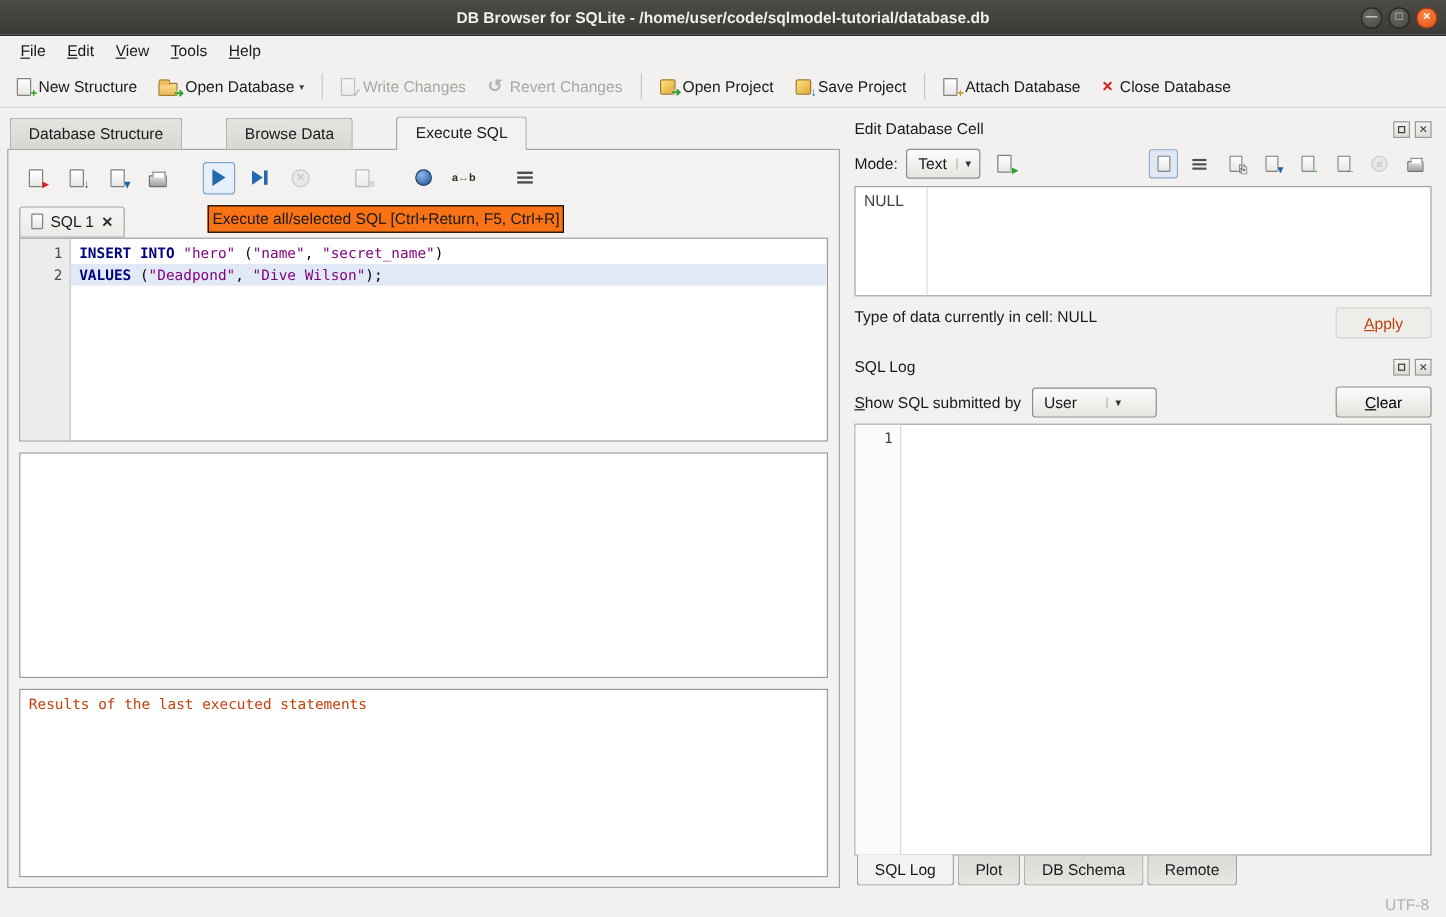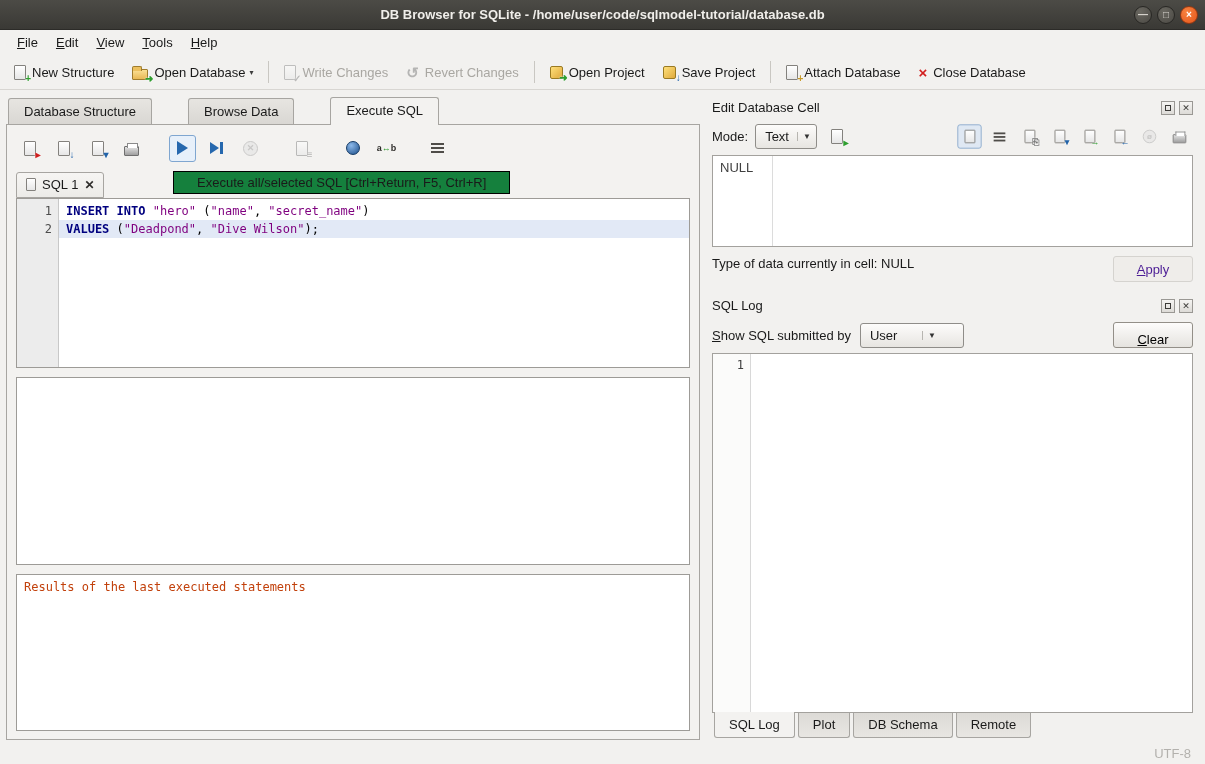--- a/index.html
+++ b/index.html
@@ -90,21 +90,21 @@
     border-radius:3px 3px 0 0; background:linear-gradient(#e7e5e1,#d9d7d3); cursor:default; }
   .tab.active { background:#f3f2f0; position:relative; z-index:3; padding-bottom:7px; margin-bottom:-1px;margin-top:44px; }
 
   .left-panel { flex:1; border:1px solid #a7a5a1; background:#f3f2f0; padding:8px 9px; display:flex; flex-direction:column; position:relative; }
 
   .sql-toolbar { display:flex; align-items:center; gap:7px; height:30px; margin-bottom:8px; }
   .sql-toolbar .gap { width:10px; }
 
   .tooltip {
     position:absolute; left:166px; top:46px; z-index:20;
-    background:#15803d; border:1px solid #000; padding:3px 23px; font-size:13px; white-space:nowrap;
+    background:#f97316; border:1px solid #000; padding:3px 3px; font-size:13px; white-space:nowrap;
   }
 
   .sqltab-row { display:flex; align-items:flex-end; height:27px; }
   .sqltab { display:flex; align-items:center; gap:6px; padding:4px 9px 5px; border:1px solid #a7a5a1;
     border-radius:3px 3px 0 0; background:linear-gradient(#f6f5f3,#ecebe8); }
   .sqltab .close-x { font-weight:bold; font-size:12px; color:#2e2d2b; }
   .sqltab .i-doc { width:10px; height:13px; }
 
   .editor { height:170px; border:1px solid #9d9b97; background:#fff; display:flex; overflow:hidden;
     font-family:"DejaVu Sans Mono", monospace; font-size:12px; margin-bottom:9px; }
@@ -137,21 +137,21 @@
 
   .cell-box { height:92px; border:1px solid #a3a19d; background:#fff; display:flex; margin:2px 2px 0; }
   .cell-null-col { width:60px; border-right:1px solid #dcdcdc; padding:4px 7px; color:#3f3f3f; }
   .cell-edit { flex:1; }
 
   .type-row { display:flex; padding:9px 2px 0; }
   .type-lines { flex:1; display:flex; flex-direction:column; gap:7px; }
   .btn { height:26px; border:1px solid #938f88; border-radius:3px;
     background:linear-gradient(#fdfcfb,#e5e3df); padding:0 20px; font-size:13px;
     display:inline-flex; align-items:center; justify-content:center; }
-  .btn.disabled { color:#4c1d95; background:#efedea; border-color:#d5d3cf; }
+  .btn.disabled { color:#c2410c; background:#efedea; border-color:#d5d3cf; }
   .apply-btn { width:80px; align-self:flex-start; }
 
   .sqllog-header { margin-top:12px; }
   .filter-row { display:flex; align-items:center; gap:9px; height:36px; padding:0 2px; }
   .log-box { flex:1; border:1px solid #a3a19d; background:#fff; display:flex; margin:0 2px;
     font-family:"DejaVu Sans Mono", monospace; font-size:12px; }
   .log-gutter { width:38px; border-right:1px solid #d8d8d8; background:#fbfbfa; padding:4px 6px 0 0;
     text-align:right; color:#3f3f3f; }
 
   .dock-tabs { display:flex; align-items:flex-start; height:27px; padding-left:4px; }
@@ -404,21 +404,21 @@
       <span class="dockbtn">✕</span>
     </div>
 
     <div class="filter-row">
       <span class="mn">Show SQL submitted by</span>
       <div class="combo" style="min-width:104px;">
         <span class="spacer" style="flex:none;min-width:44px;">User</span>
         <span class="arrow">▼</span>
       </div>
       <span class="spacer"></span>
-      <button class="btn" style="width:80px;align-items:flex-end;">
+      <button class="btn" style="width:80px;">
         <span class="mn">Clear</span>
       </button>
     </div>
 
     <div class="log-box">
       <div class="log-gutter">1</div>
       <div class="spacer"></div>
     </div>
 
     <div class="dock-tabs">

